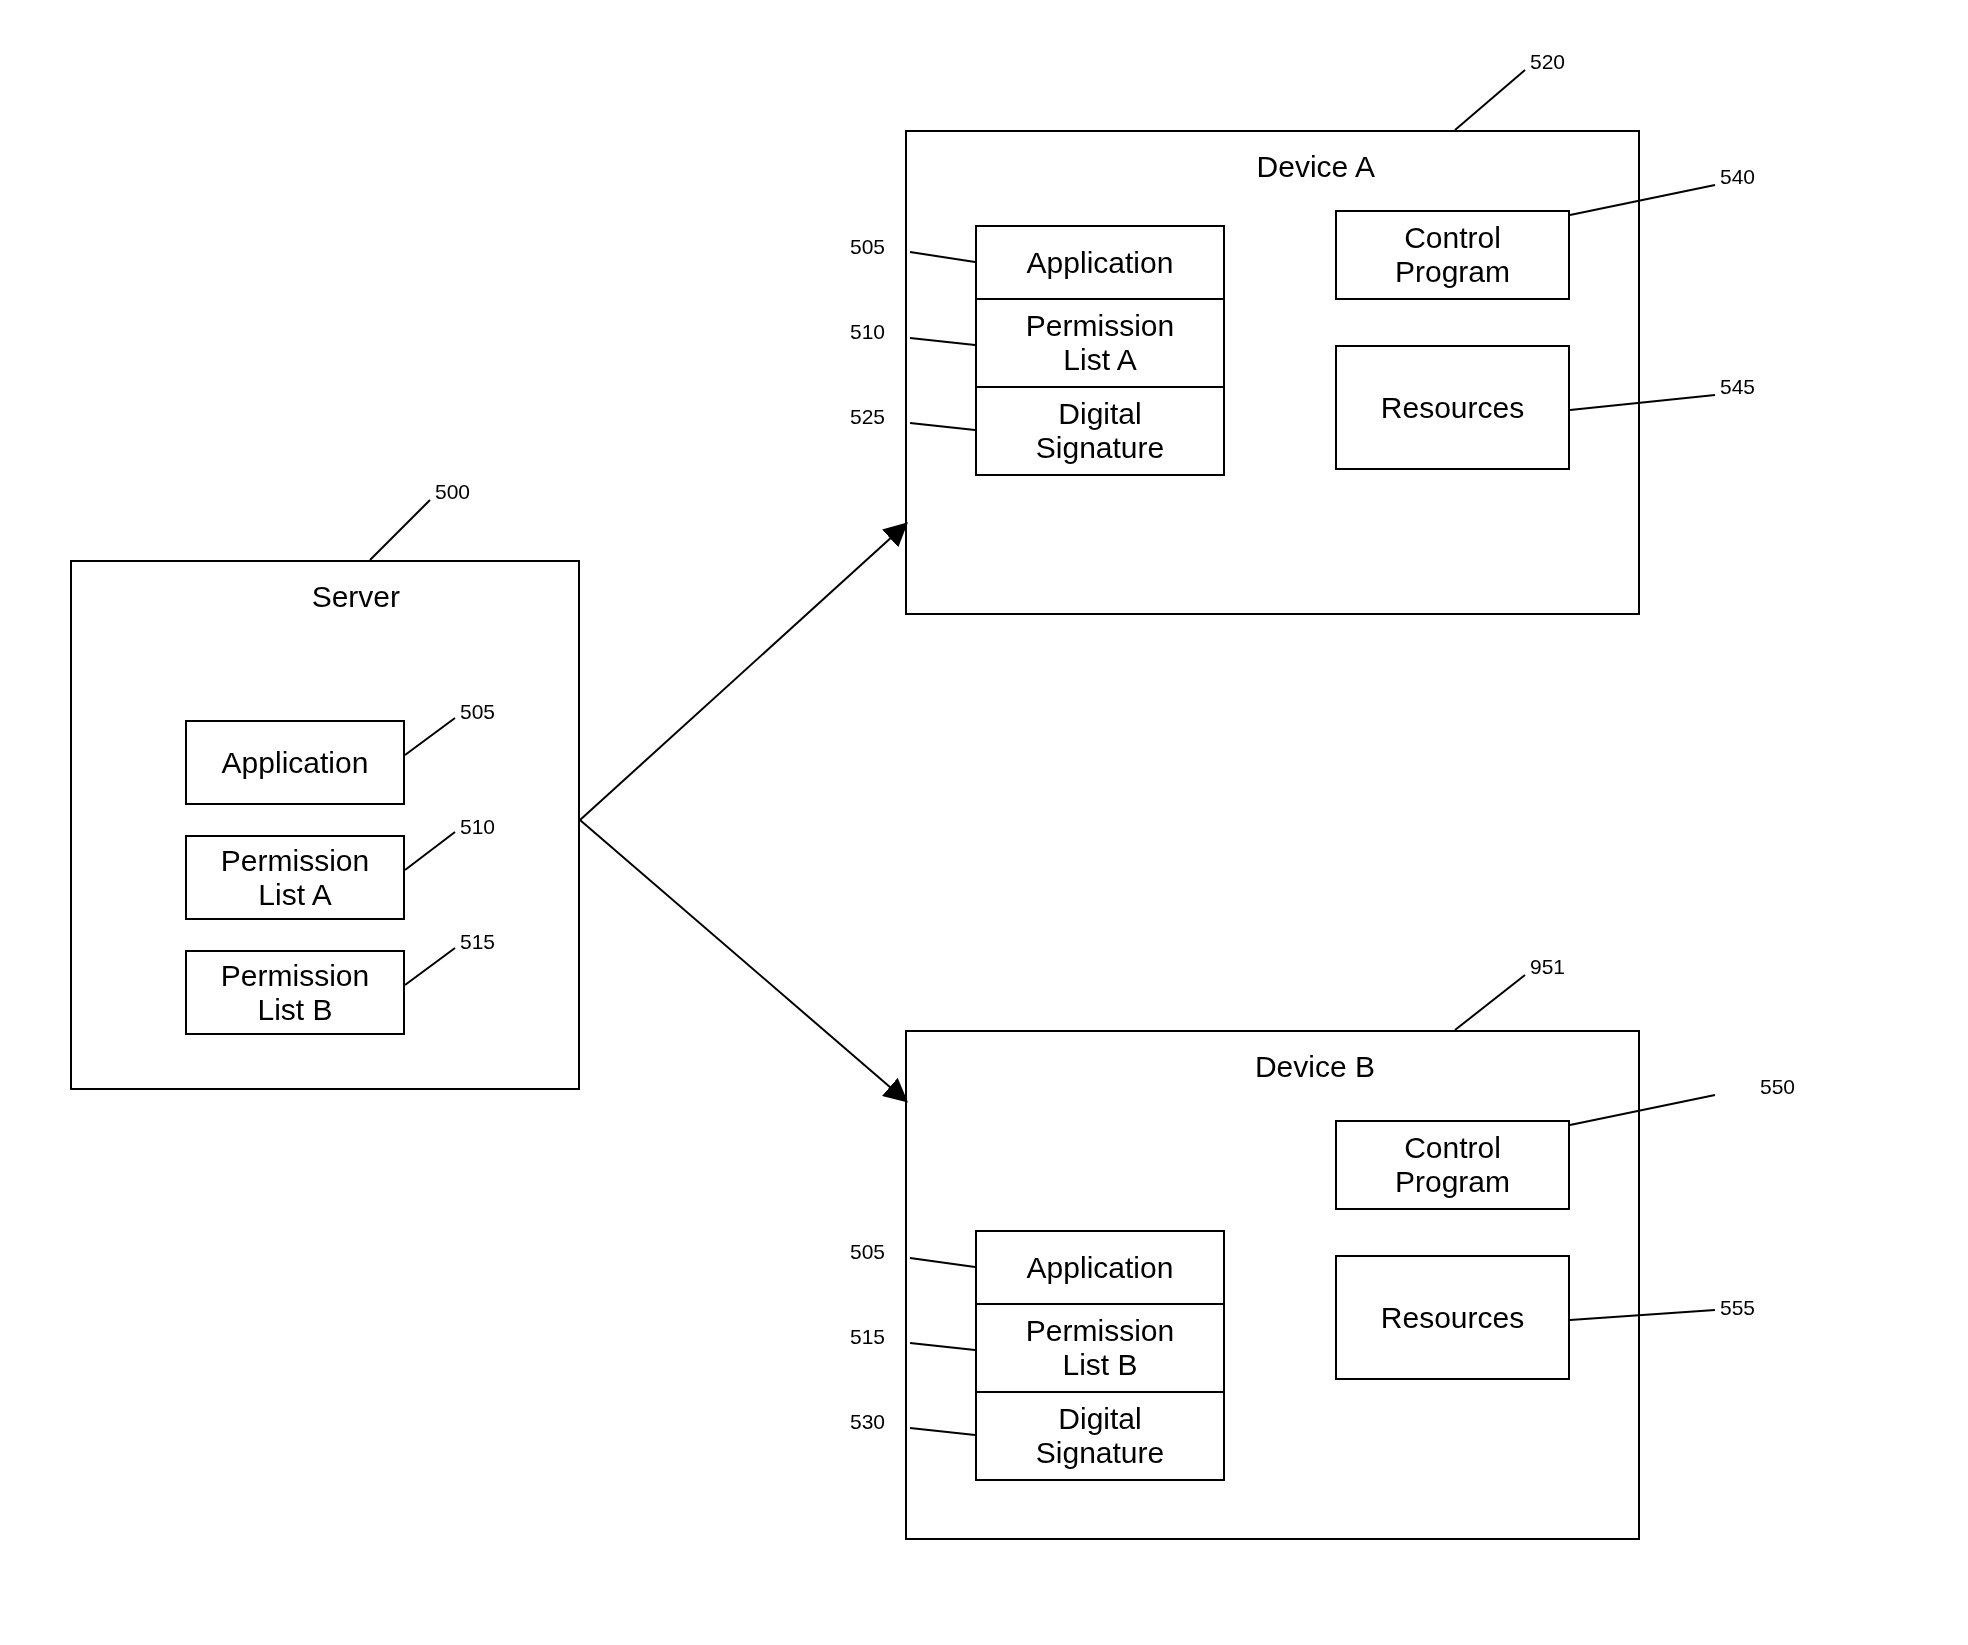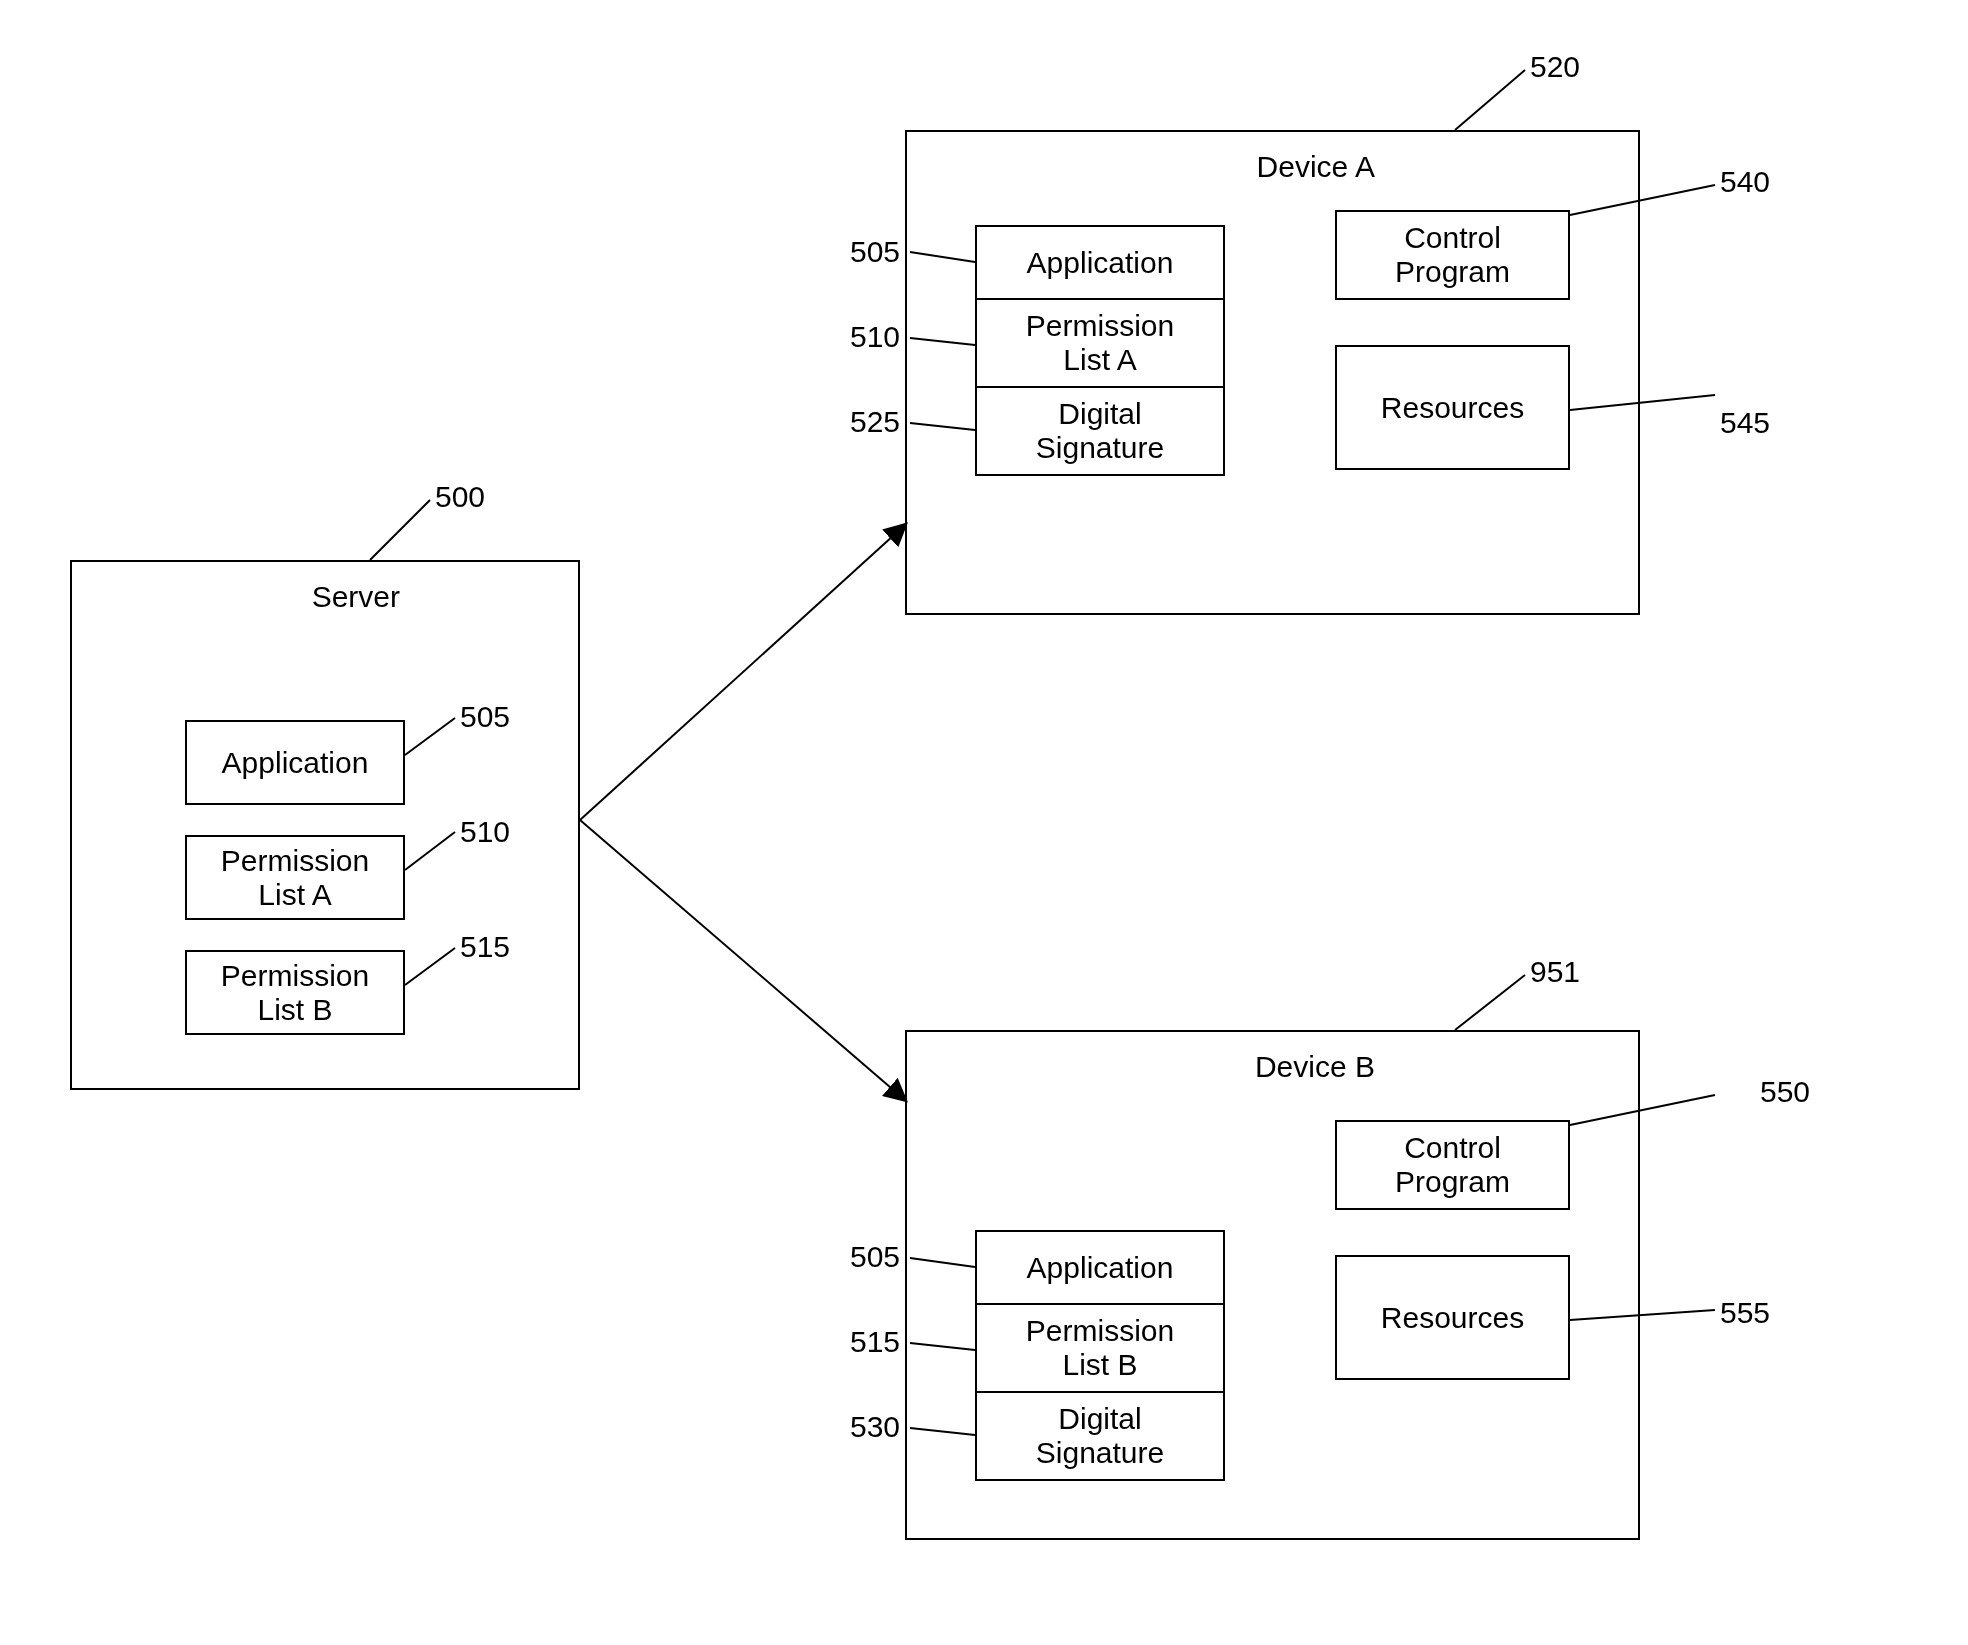--- a/index.html
+++ b/index.html
@@ -30,21 +30,21 @@
     background: #fff;
     display: flex;
     align-items: center;
     justify-content: center;
     text-align: center;
     font-size: 30px;
     box-sizing: border-box;
   }
   .label {
     position: absolute;
-    font-size: 30px;
+    font-size: 21px;
     text-align: left;
   }
   svg.overlay {
     position: absolute;
     left: 0;
     top: 0;
     pointer-events: none;
   }
   .line-black {
     stroke: #000;
@@ -108,21 +108,21 @@
   <div class="label" style="left:435px; top:480px;">500</div>
   <div class="label" style="left:460px; top:700px;">505</div>
   <div class="label" style="left:460px; top:815px;">510</div>
   <div class="label" style="left:460px; top:930px;">515</div>
 
   <div class="label" style="left:1530px; top:50px;">520</div>
   <div class="label" style="left:850px; top:235px;">505</div>
   <div class="label" style="left:850px; top:320px;">510</div>
   <div class="label" style="left:850px; top:405px;text-align:right;">525</div>
   <div class="label" style="left:1720px; top:165px;">540</div>
-  <div class="label" style="left:1720px; top:375px;margin-top:31px;">545</div>
+  <div class="label" style="left:1720px; top:375px;">545</div>
 
   <div class="label" style="left:1530px; top:955px;">951</div>
   <div class="label" style="left:1720px; top:1075px;margin-left:40px;">550</div>
   <div class="label" style="left:1720px; top:1296px;">555</div>
   <div class="label" style="left:850px; top:1240px;">505</div>
   <div class="label" style="left:850px; top:1325px;">515</div>
   <div class="label" style="left:850px; top:1410px;text-align:right;">530</div>
 
   <svg class="overlay" width="1968" height="1645">
     <defs>

